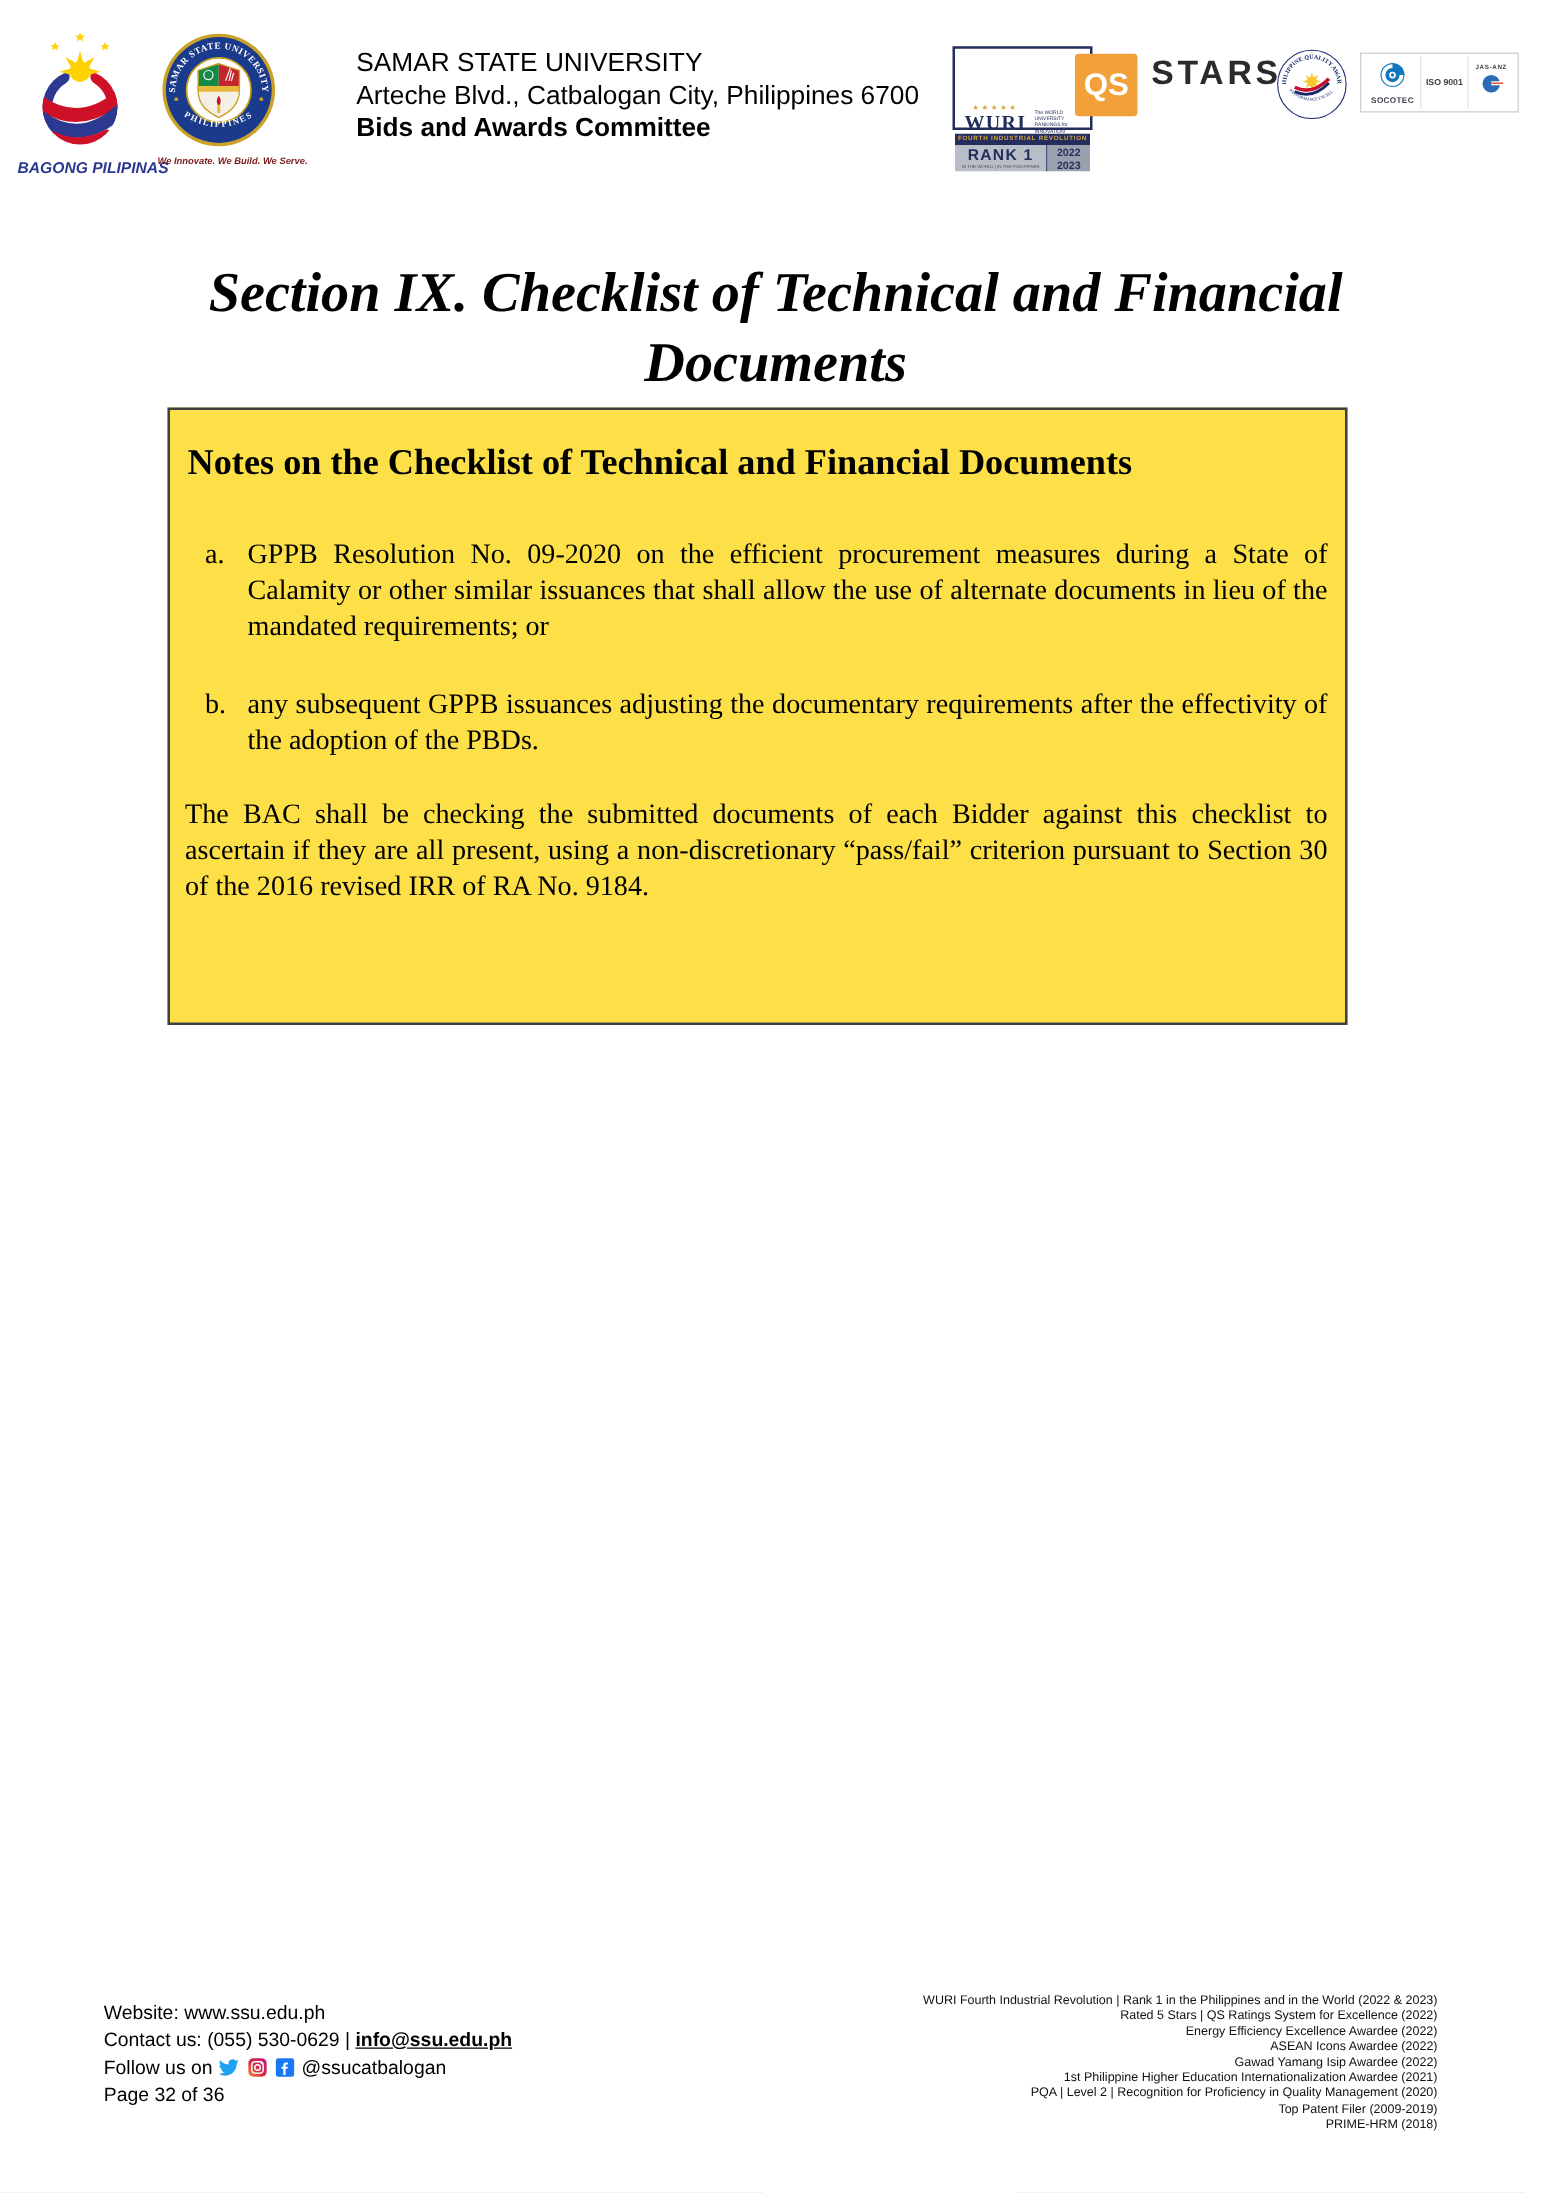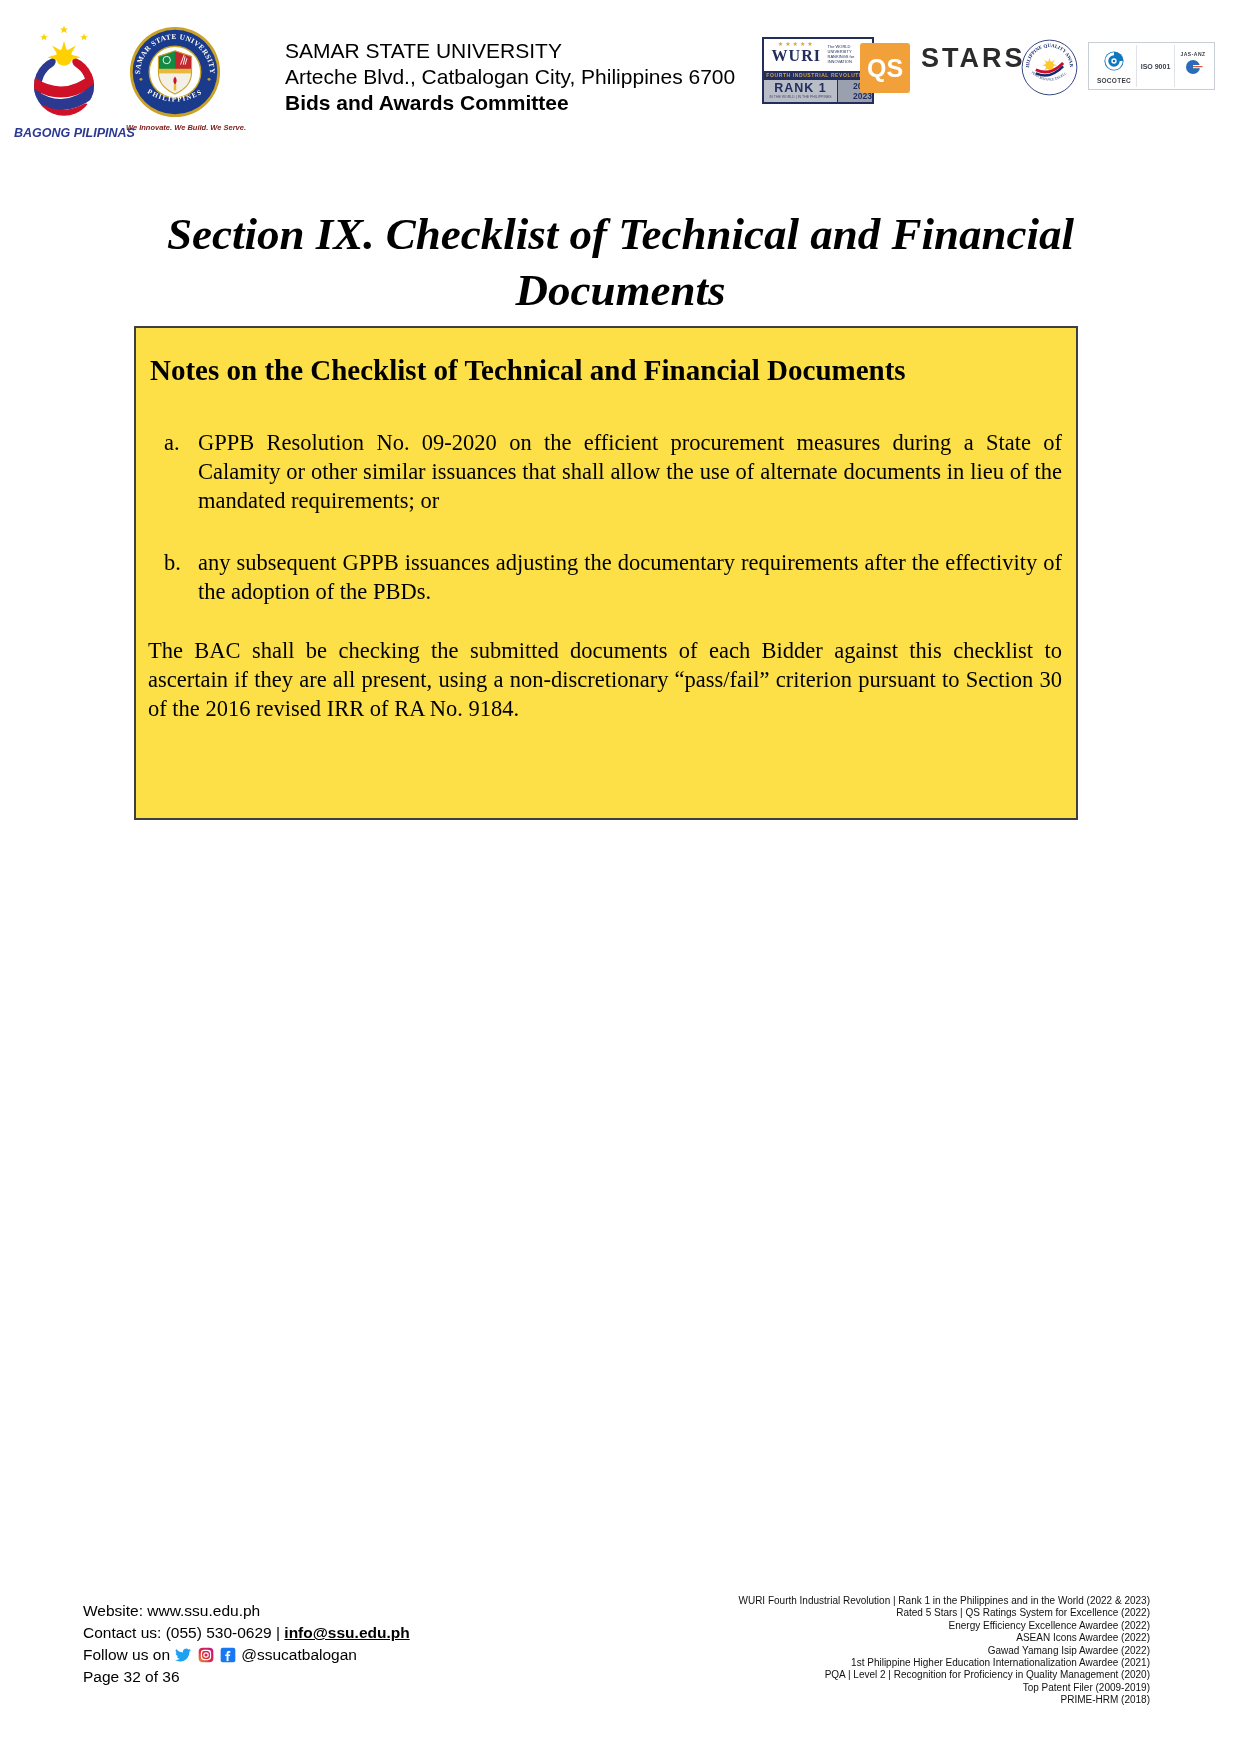--- a/index.html
+++ b/index.html
@@ -12,34 +12,34 @@
                 margin-top:-2px; white-space:nowrap; }
   .ssu-seal { position:absolute; left:126px; top:26px; width:98px; text-align:center; }
   .seal-tagline { font-size:7.5px; color:#7a1a1a; font-weight:bold; margin-top:1px; white-space:nowrap;font-style:italic; }
 
   .header-text { position:absolute; left:285px; top:38px; font-size:21px; line-height:26px; }
   .u-comm { font-weight:bold; }
 
   .wuri { position:absolute; left:762px; top:37px; width:112px; height:67px;
           border:2px solid #232e5c; background:#fff; box-sizing:border-box;
           display:flex; flex-direction:column; }
-  .wuri-top { flex:1; display:flex; padding:2px 3px 0 4px; }
+  .wuri-top { flex:1; display:flex; padding:2px 3px 0 4px;margin-top:43px; }
   .wuri-brand { width:56%; text-align:center; }
   .wuri-stars { color:#D9A441; font-size:6px; letter-spacing:2px; line-height:7px; }
   .wuri-word { font-family:"Liberation Serif", serif; font-weight:bold; color:#232e5c;
                font-size:16px; line-height:16px; letter-spacing:1px; }
   .wuri-tag { flex:1; font-size:4px; line-height:5px; color:#232e5c; text-align:left; padding:3px 0 0 3px; }
   .wuri-bar { background:#232e5c; color:#D9A441; font-size:5px; letter-spacing:0.6px;
               text-align:center; line-height:9px; height:9px; font-weight:bold; }
   .wuri-bottom { display:flex; height:22px; }
   .wuri-rank { flex:1; background:#b9bdc7; border-right:1px solid #232e5c; text-align:center; }
   .wuri-rank-label { font-weight:bold; color:#232e5c; font-size:12.5px; line-height:14px; letter-spacing:1px; padding-top:1px; }
   .wuri-rank-note { font-size:3.5px; color:#4a4f5c; line-height:4px; }
   .wuri-years { width:34px; background:#9aa0ad; color:#232e5c; font-weight:bold;
-                font-size:8.5px; line-height:10px; text-align:right; padding-top:1px; }
+                font-size:8.5px; line-height:10px; text-align:center; padding-top:1px; }
 
   .qs-lockup { position:absolute; left:816px; top:43px; display:flex; align-items:flex-start;padding-left:44px; }
   .qs-square { width:50px; height:50px; background:#F2A13A; border-radius:3px; color:#fff;
                font-weight:bold; font-size:25px; display:flex; align-items:center; justify-content:center; }
   .qs-stars-text { margin-left:11px; font-size:27px; font-weight:bold; letter-spacing:3px; color:#2b2b2b; }
 
   .pqa { position:absolute; left:1021px; top:39px; width:57px; height:57px; }
 
   .socotec { position:absolute; left:1088px; top:42px; width:127px; height:48px;
              border:1px solid #c9cdd4; background:#fff; box-sizing:border-box;

